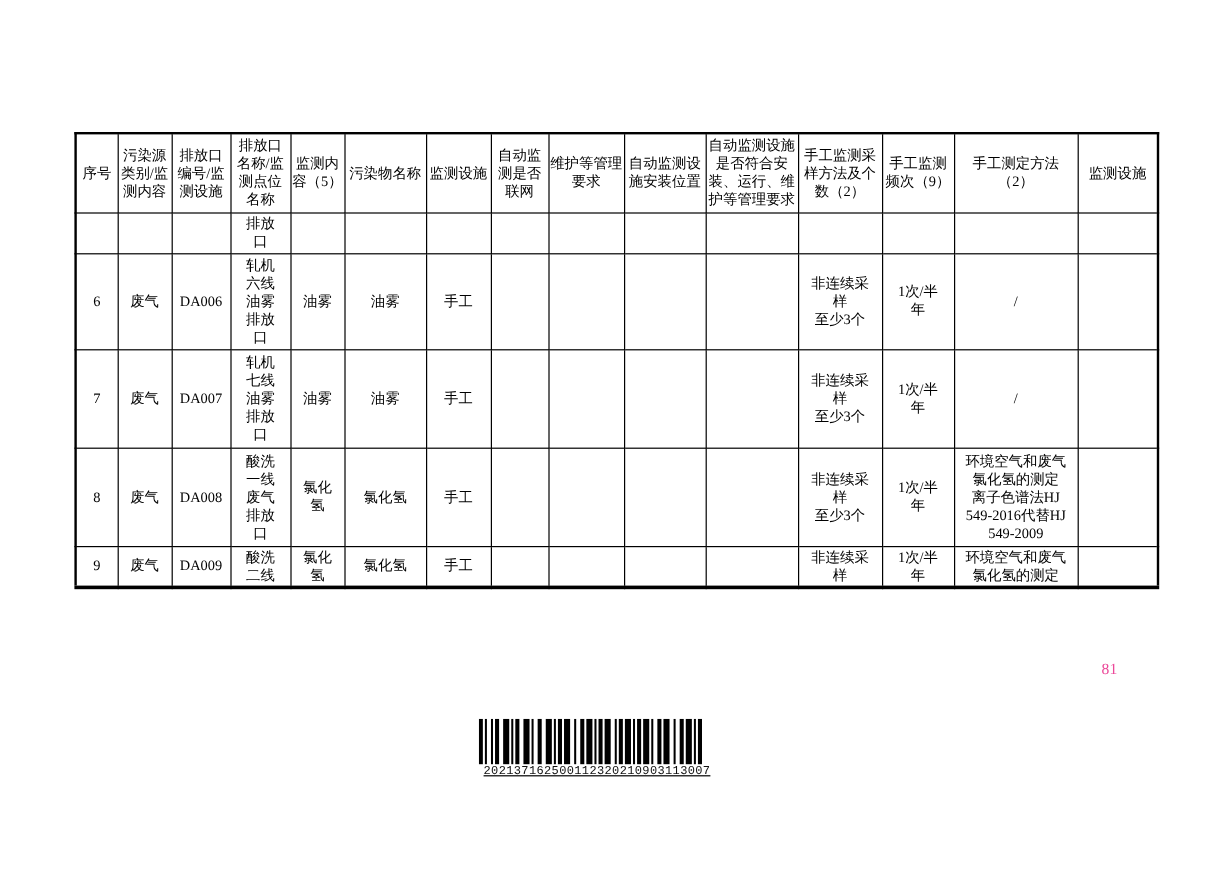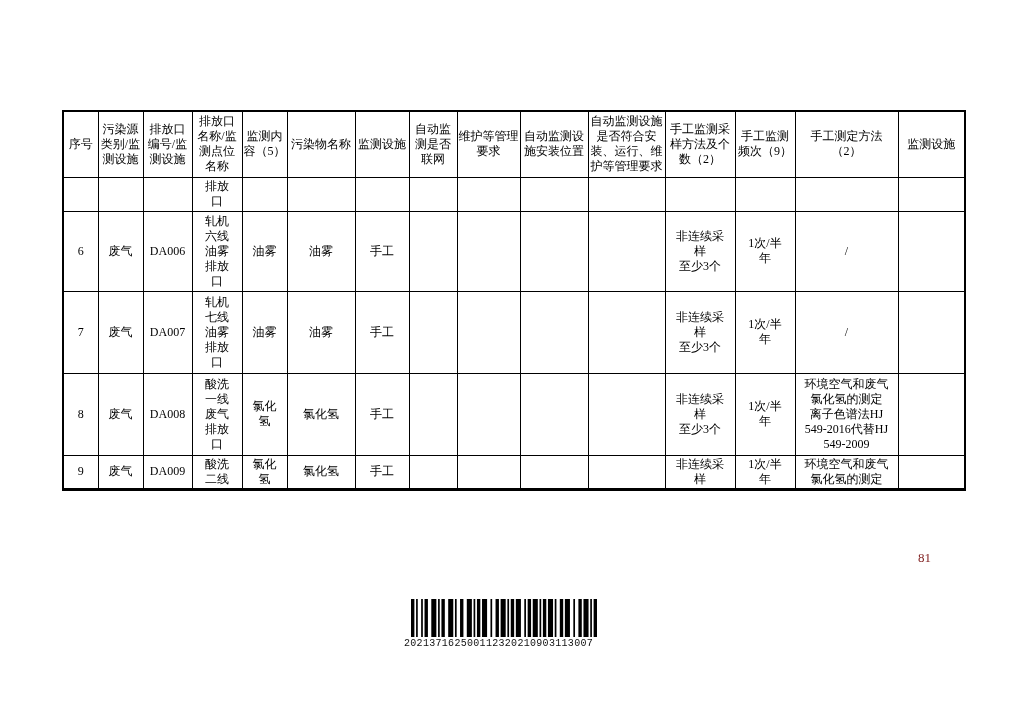--- a/index.html
+++ b/index.html
@@ -15,25 +15,26 @@
   }
   table.monitor th, table.monitor td {
     border:1px solid #000;
     text-align:center; vertical-align:middle;
     font-size:12px; line-height:15px; font-weight:normal;
     padding:0 1px; white-space:pre-line; overflow:hidden;
     word-break:break-all;
   }
   .page-number {
     position:absolute; left:918px; top:550px;
-    font-size:13px; color:#7f1d1d;
+    font-size:13px; color:#ec4899;
   }
   .barcode-wrap {
-    position:absolute; left:404px; top:599px; width:200px;
-    text-align:left;
+    position:absolute; left:392px; top:599px; width:200px;
+    text-align:right;
+    text-decoration:underline;
   }
   .barcode-bars { display:block; margin:0 auto; }
   .barcode-text {
     font-family:"Liberation Mono","DejaVu Sans Mono",monospace;
     font-size:10px; letter-spacing:0.3px; color:#111; margin-top:1px;
     white-space:nowrap;
   }
 </style>
 </head>
 <body>
@@ -54,21 +55,21 @@
       <col style="width:68px">
         <col style="width:77px">
         <col style="width:70px">
       <col style="width:60px">
         <col style="width:103px">
         <col style="width:67px">
     </colgroup>
     <thead>
       <tr style="height:66px">
         <th>序号</th>
-        <th>污染源类别/监测设施</th>
+        <th>污染源类别/监测内容</th>
         <th>排放口编号/监测设施</th>
         <th>排放口名称/监测点位名称</th>
         <th>监测内容（5）</th>
         <th>污染物名称</th>
         <th>监测设施</th>
         <th>自动监测是否联网</th>
         <th>维护等管理要求</th>
         <th>自动监测设施安装位置</th>
         <th>自动监测设施是否符合安装、运行、维护等管理要求</th>
         <th>手工监测采样方法及个数（2）</th>

